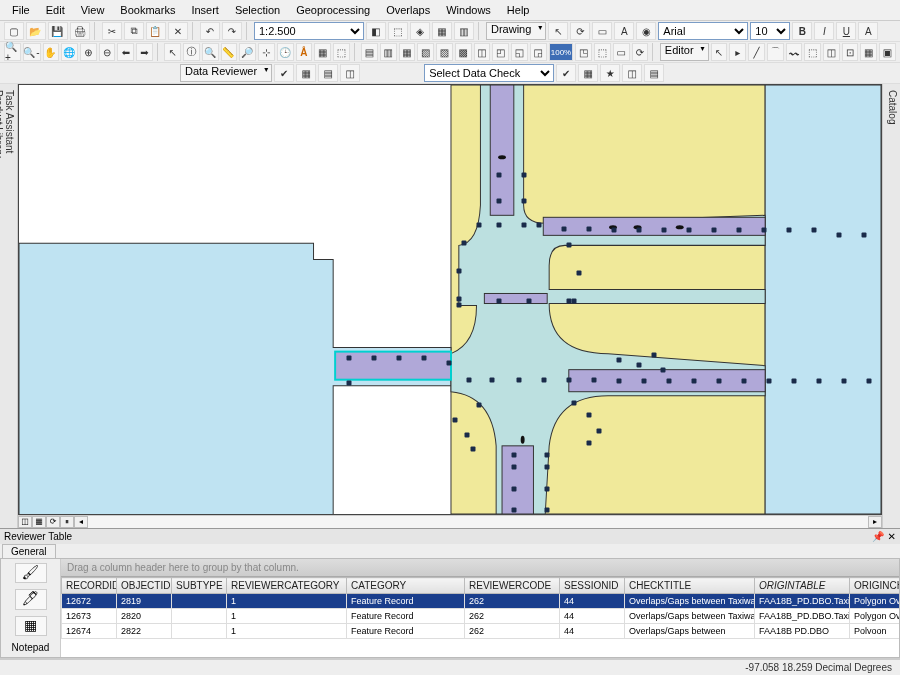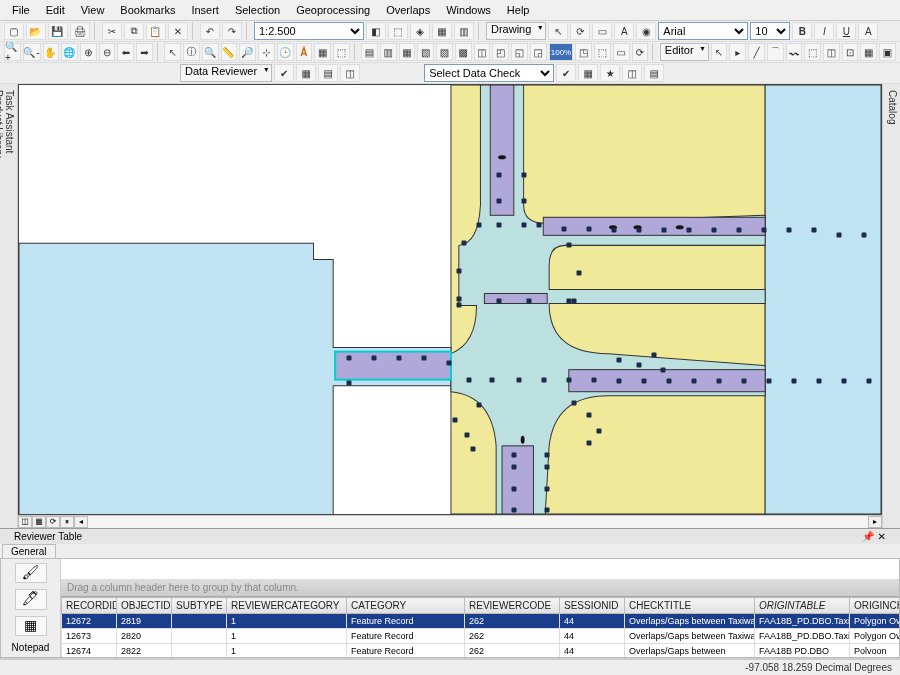--- a/index.html
+++ b/index.html
@@ -19,29 +19,29 @@
 .side-tab { width: 18px; background: #e8e8e8; border-right: 1px solid #ccc; writing-mode: vertical-rl; text-orientation: mixed; padding: 6px 2px; font-size: 10px; color: #333; }
 .side-tab-right { border-left: 1px solid #ccc; border-right: none; }
 .side-tab .tab-label { display: block; margin-bottom: 8px; cursor: default; }
 
 .map-viewport { flex: 1; background: #fff; border: 1px solid #444; position: relative; overflow: hidden; }
 
 .scroll-h { height: 13px; background: #e8e8e8; border-top: 1px solid #ccc; display: flex; align-items: center; }
 .scroll-h .sc-btn { width: 14px; height: 12px; background: #f0f0f0; border: 1px solid #bbb; font-size: 8px; text-align: center; }
 .scroll-track { flex: 1; background: #f5f5f5; height: 12px; position: relative; }
 
-.panel-title { background: #e5e5e5; border-top: 1px solid #999; padding: 2px 14px; font-size: 10px; display: flex; justify-content: space-between; }
+.panel-title { background: #e5e5e5; border-top: 1px solid #999; padding: 2px 4px; font-size: 10px; display: flex; justify-content: space-between; }
 .panel-tab { display: inline-block; background: #f0f0f0; border: 1px solid #bbb; border-bottom: none; padding: 1px 8px; font-size: 10px; margin-left: 2px; }
 
 .reviewer-body { display: flex; height: 100px; background: #fff; border: 1px solid #bbb; }
 .reviewer-tools { width: 60px; background: #eee; border-right: 1px solid #ccc; display: flex; flex-direction: column; align-items: center; padding: 4px 0; gap: 6px; }
 .rt-btn { width: 32px; height: 22px; background: #f8f8f8; border: 1px solid #ccc; font-size: 14px; text-align: center; }
 
 .grid-area { flex: 1; display: flex; flex-direction: column; overflow: hidden; }
-.group-bar { background: linear-gradient(#ddd, #ccc); color: #888; padding: 3px 6px; font-size: 10px; border-bottom: 1px solid #aaa; margin-top: 20px; }
+.group-bar { background: linear-gradient(#ddd, #ccc); color: #888; padding: 3px 6px; font-size: 10px; border-bottom: 1px solid #aaa; }
 .grid-table { flex: 1; overflow: auto; }
 table { border-collapse: collapse; width: 100%; font-size: 10px; table-layout: fixed; }
 th { background: linear-gradient(#f5f5f5, #e0e0e0); border: 1px solid #bbb; padding: 2px 4px; text-align: left; font-weight: normal; color: #222; white-space: nowrap; overflow: hidden; }
 td { border: 1px solid #ddd; padding: 2px 4px; white-space: nowrap; overflow: hidden; font-size: 9px; }
 tr.selected td { background: #1a3e8c; color: #fff; }
 
 .pager-row { display: flex; align-items: center; gap: 6px; padding: 4px 8px; background: #eee; border-top: 1px solid #ccc; }
 .pg-btn { width: 20px; height: 18px; background: #f5f5f5; border: 1px solid #aaa; font-size: 10px; text-align: center; }
 .pg-input { width: 50px; height: 18px; border: 1px solid #aaa; padding: 0 3px; font-size: 11px; }
 .radio-lbl { display: flex; align-items: center; gap: 3px; font-size: 11px; }

